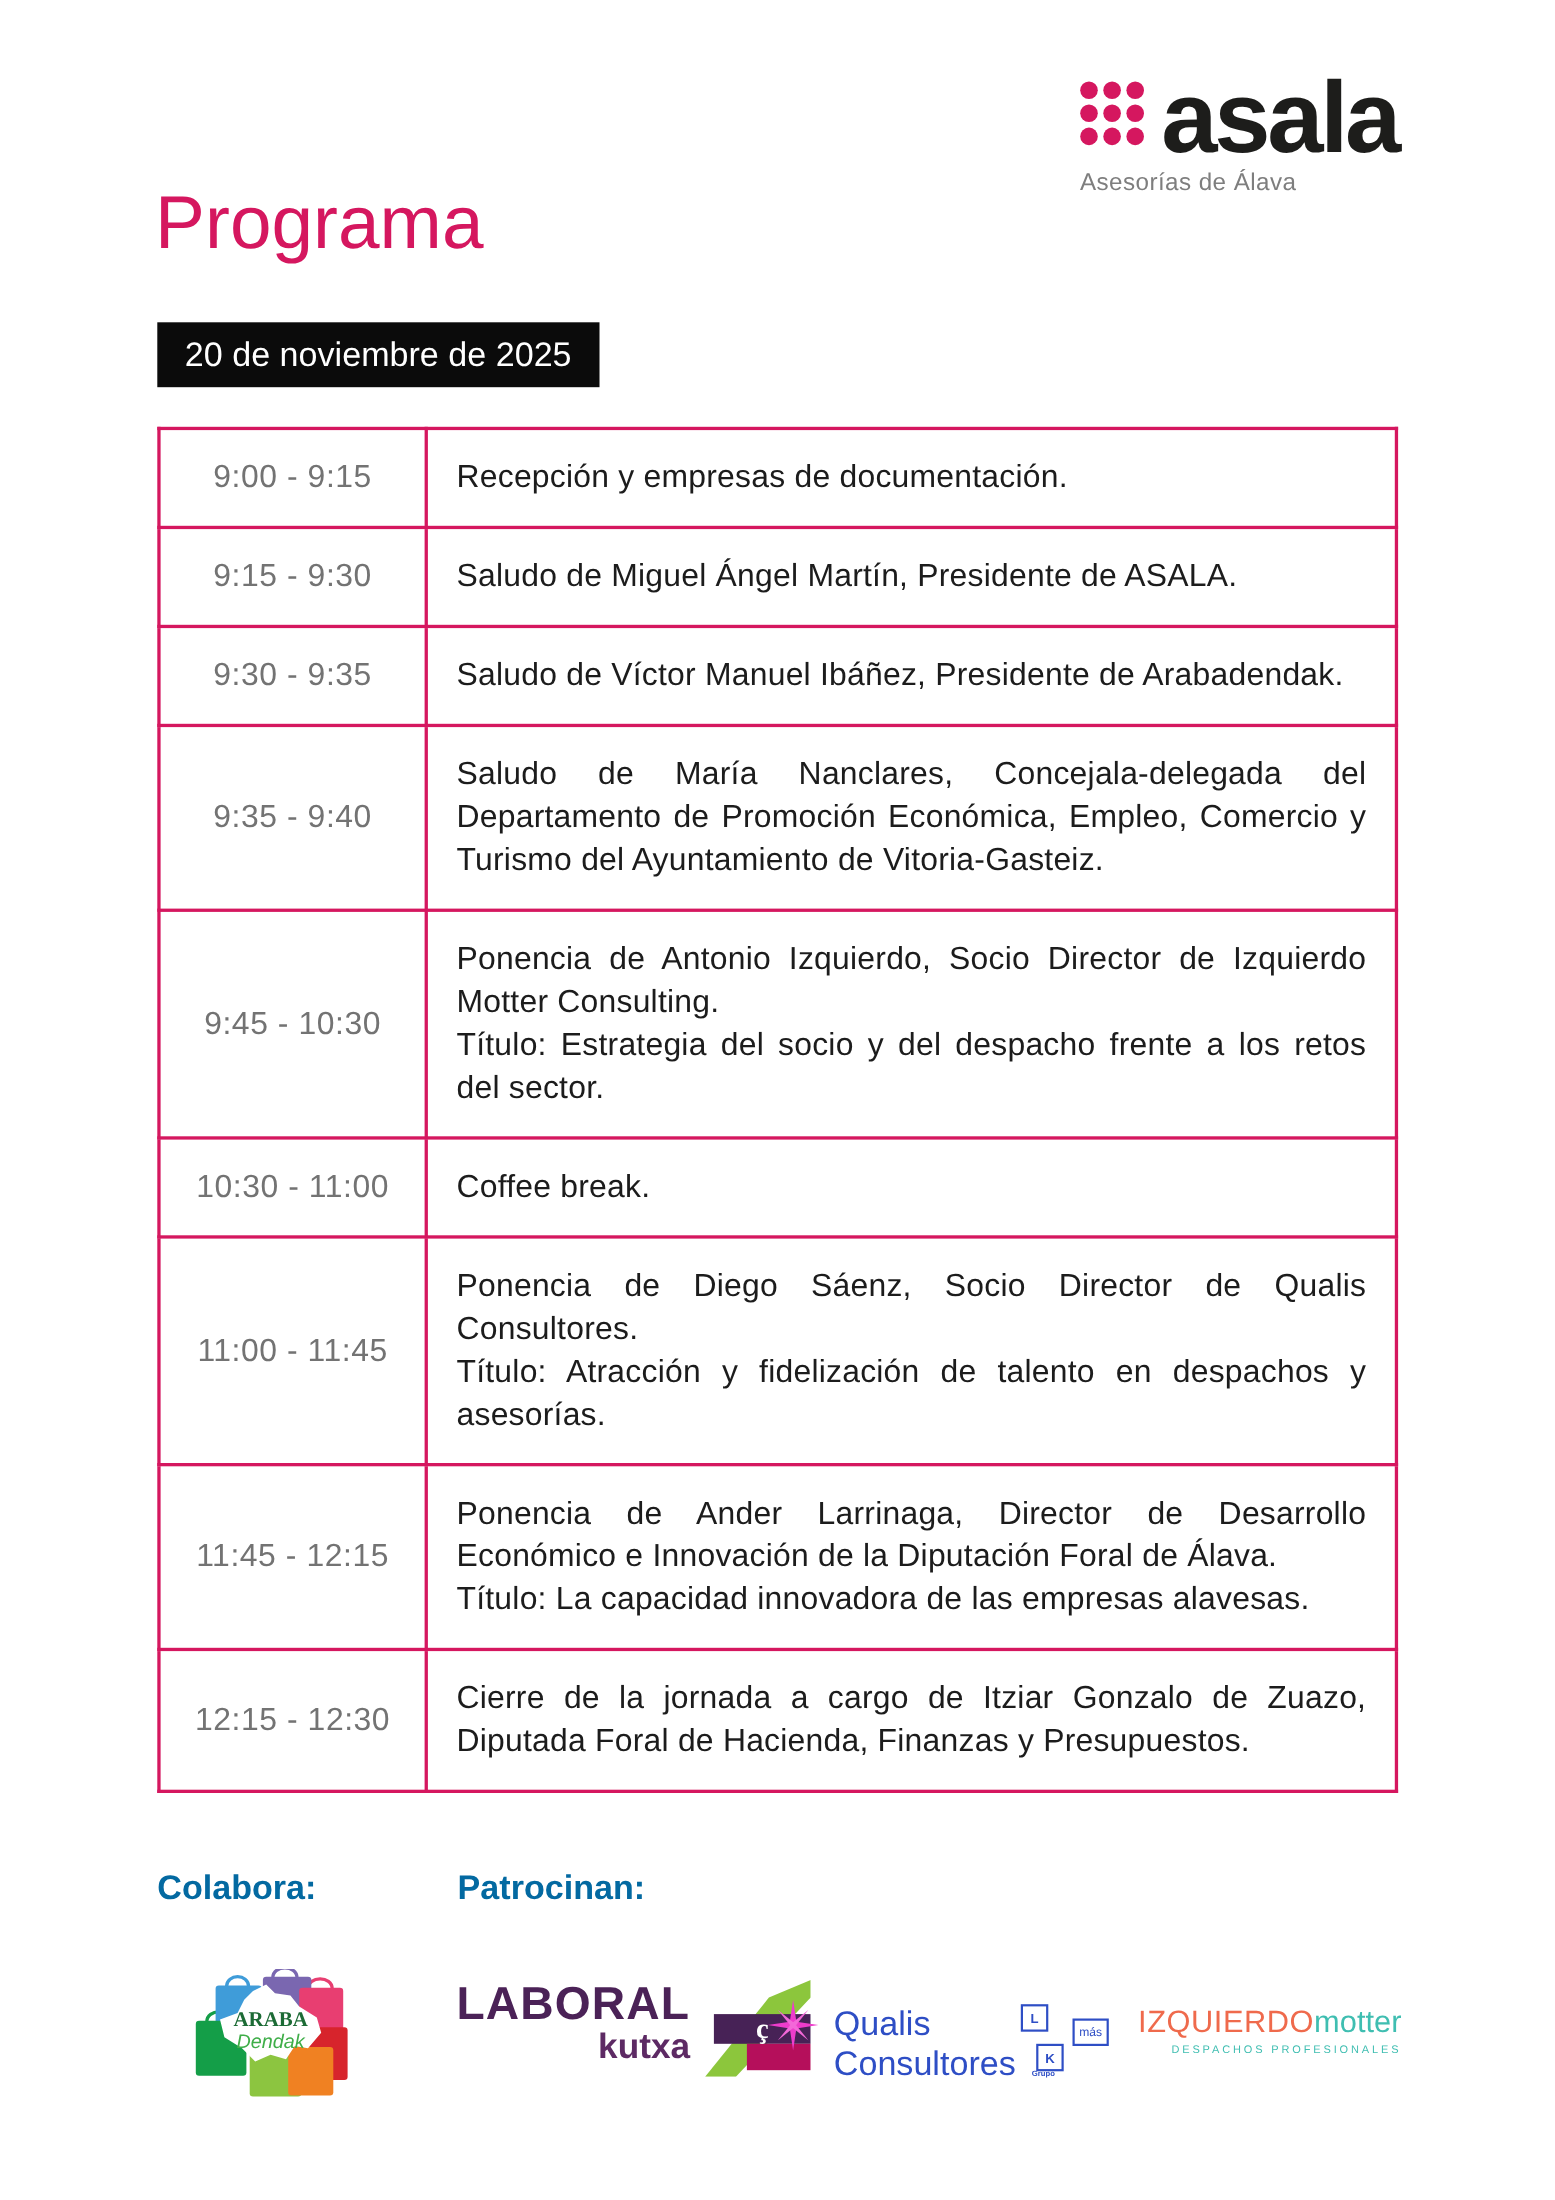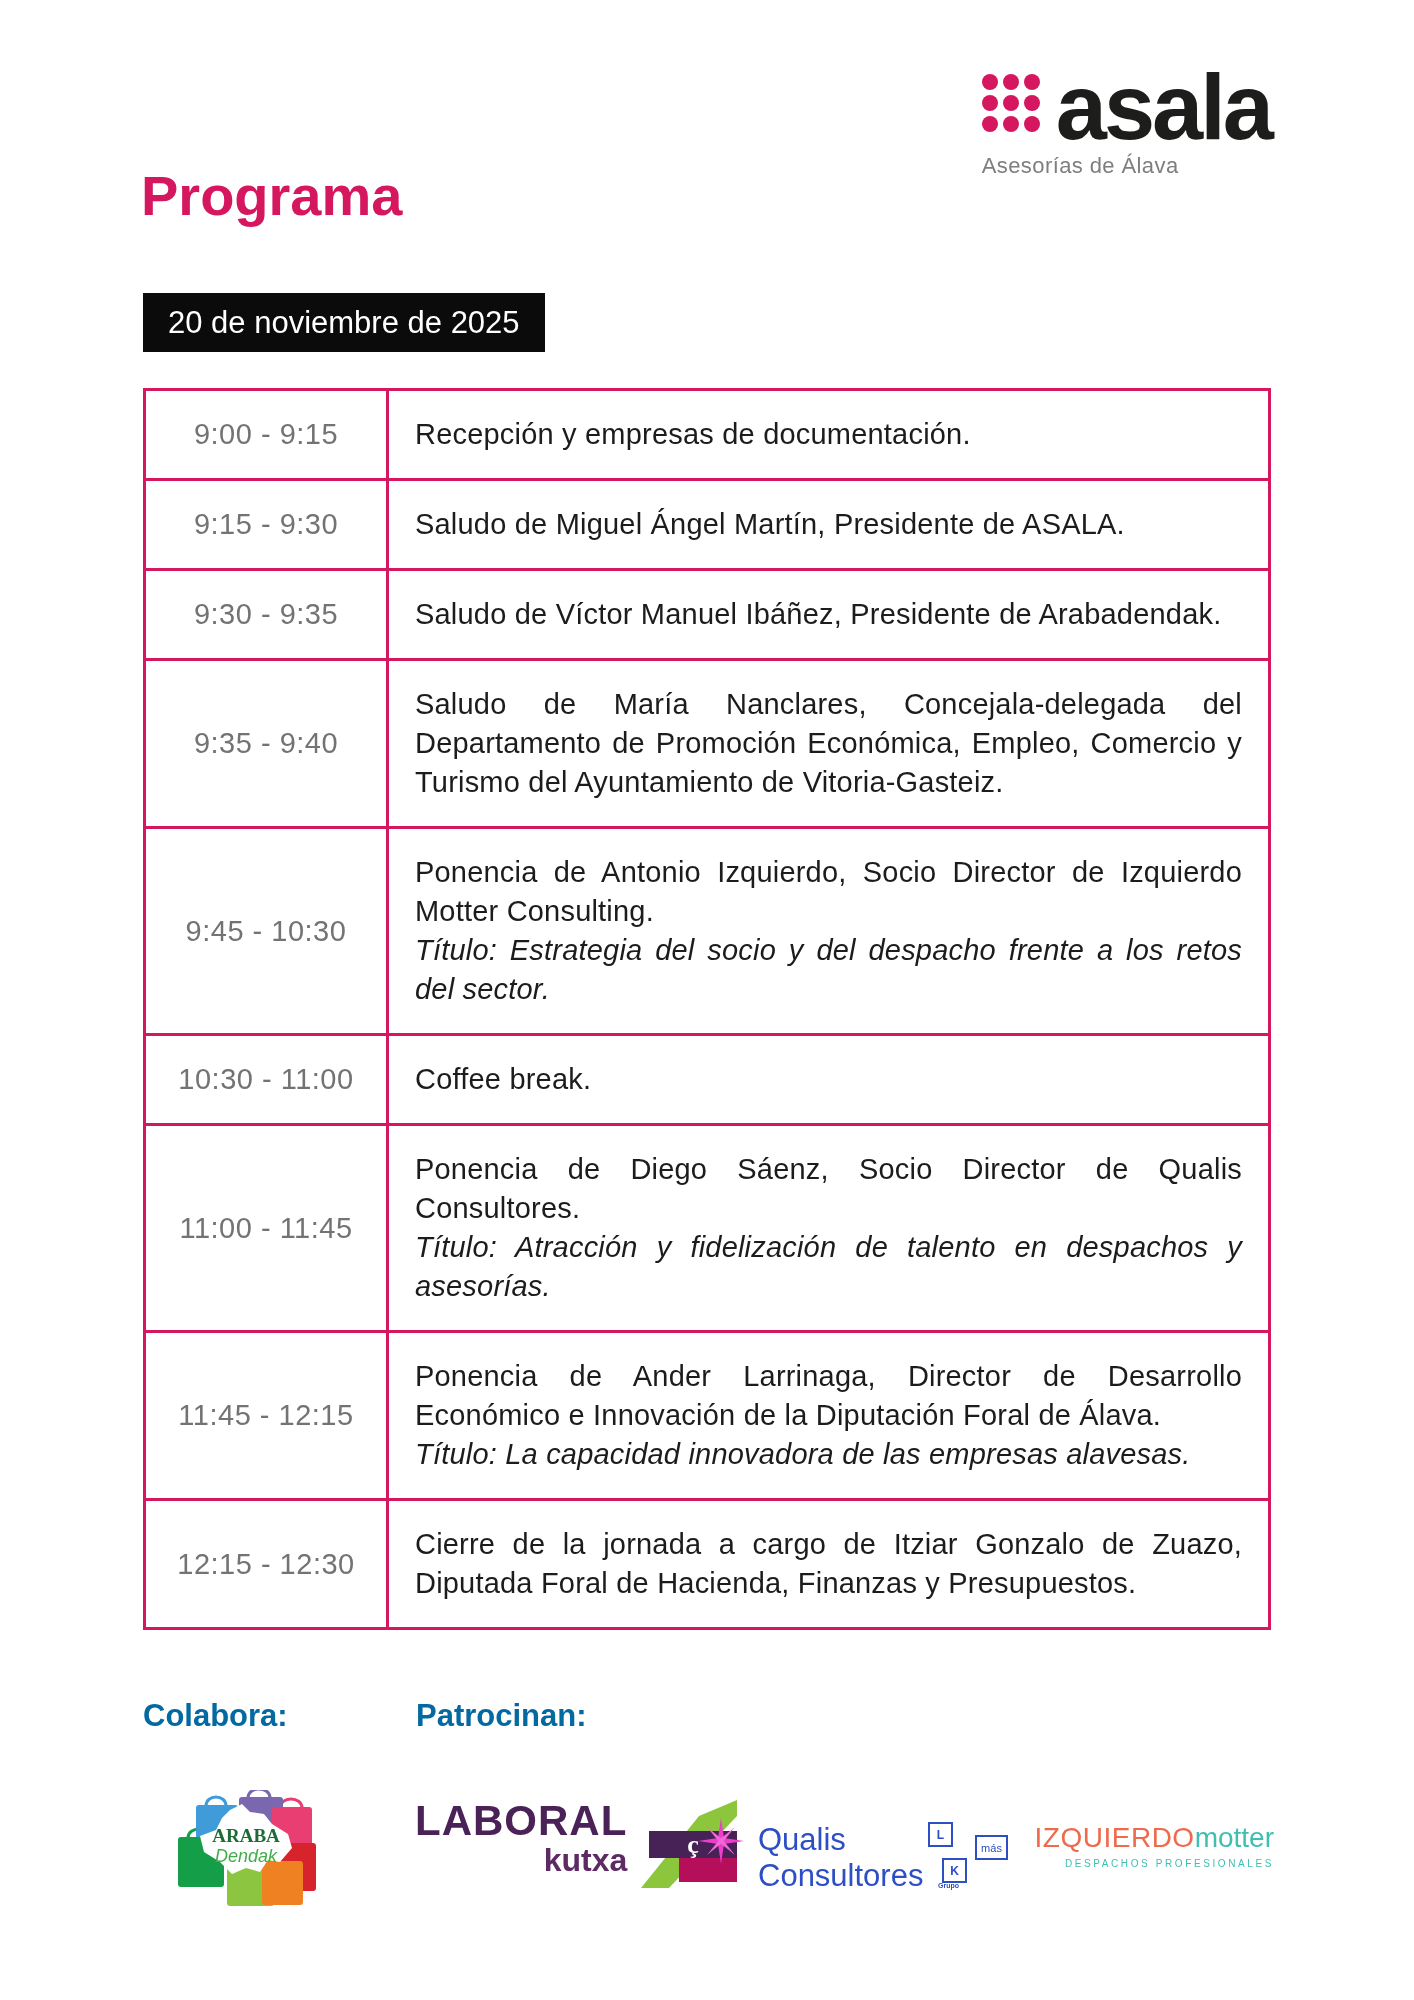--- a/index.html
+++ b/index.html
@@ -8,29 +8,29 @@
     font-family:"Liberation Sans", sans-serif;color:#1c1c1c;
   }
   
   .brand{position:absolute;top:74px;right:143px;display:flex;flex-direction:column;align-items:flex-start;}
   .brand-row{display:flex;align-items:flex-end;gap:16px;}
   .dots{display:grid;grid-template-columns:repeat(3,16px);grid-auto-rows:16px;gap:5px;margin-bottom:8px;}
   .dots i{display:block;width:16px;height:16px;border-radius:50%;background:#d5175f;}
   .wordmark{font-size:92px;font-weight:700;color:#1d1d1b;line-height:0.72;letter-spacing:-3px;}
   .tagline{font-size:22px;color:#7e7e7e;margin-top:13px;letter-spacing:0.4px;}
   
-  .page-title{position:absolute;left:141px;top:168px;margin:0;font-size:56px;font-weight:700;color:#d5175f;line-height:1;}
+  .page-title{position:absolute;left:141px;top:168px;margin:0;font-size:68px;font-weight:400;color:#d5175f;line-height:1;}
   .date-badge{position:absolute;left:143px;top:293px;height:59px;line-height:59px;background:#0b0b0b;color:#ffffff;font-size:31px;padding:0 25px;white-space:nowrap;}
   
   .schedule{position:absolute;left:143px;top:388px;width:1128px;border-collapse:collapse;table-layout:fixed;}
   .schedule td{border:3px solid #d5175f;vertical-align:middle;}
   td.time{width:238px;text-align:center;font-size:29px;letter-spacing:0.5px;color:#737373;}
   td.desc{padding:24px 26px;font-size:29px;line-height:39px;color:#1c1c1c;letter-spacing:0.2px;}
   .desc-main,.desc-title{text-align:justify;}
-  .desc-title{font-style:italic;}
+  .desc-title{}
   
   .footer-label{position:absolute;top:1698px;font-size:31px;font-weight:700;color:#0369a1;}
   .colabora{left:143px;}
   .patrocinan{left:400px;margin-left:16px;}
   .logo-block{position:absolute;}
   
   .laboral{left:415px;top:1800px;display:flex;align-items:flex-start;}
   .laboral-text{text-align:right;}
   .laboral-line1{font-size:42px;font-weight:700;color:#4b2257;letter-spacing:1px;line-height:1;}
   .laboral-line2{font-size:32px;font-weight:700;color:#5d2a64;line-height:1;margin-top:2px;}

